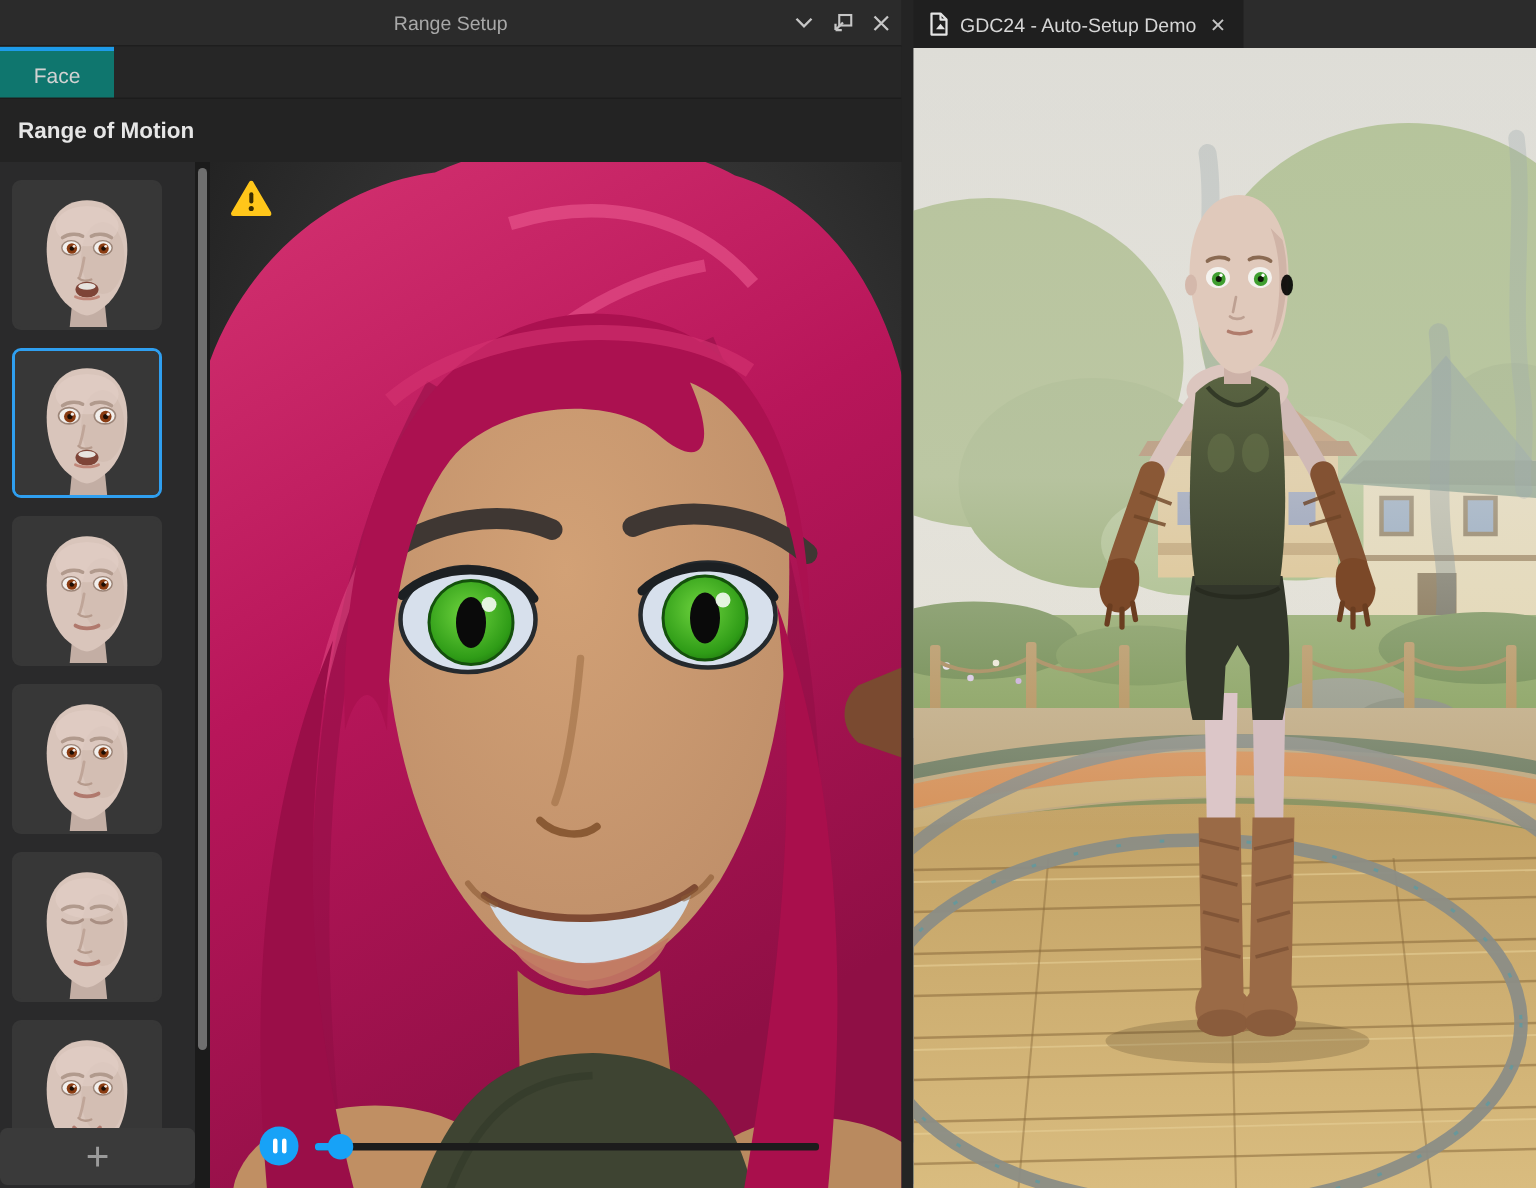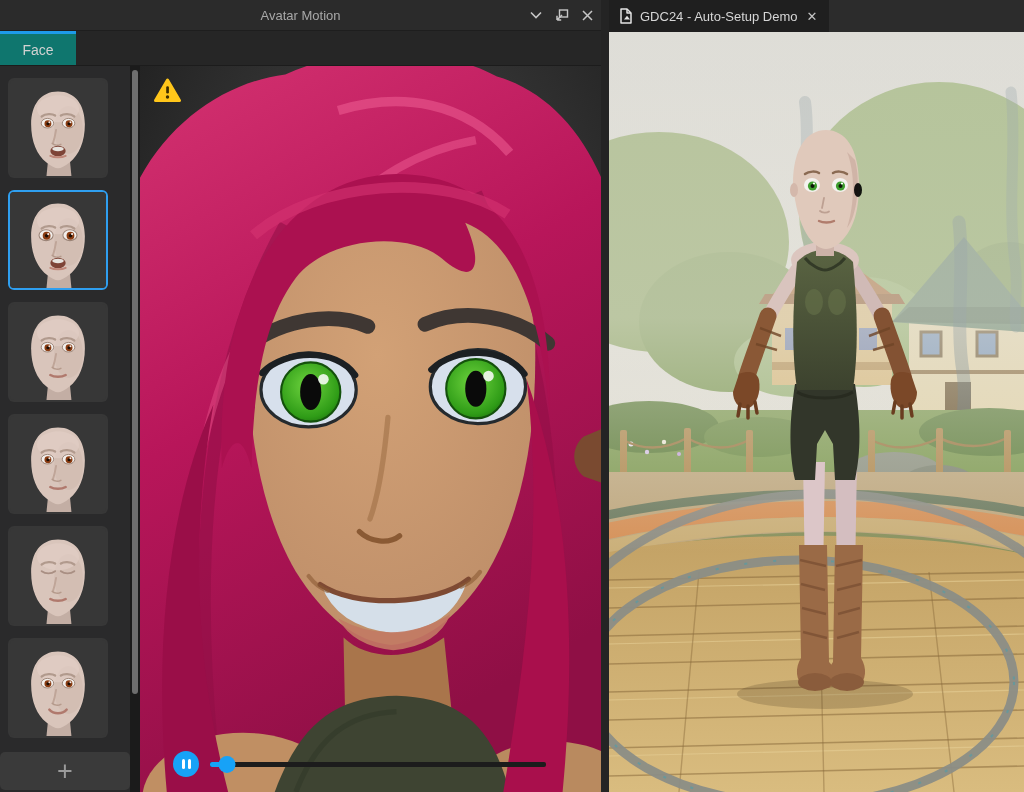--- a/index.html
+++ b/index.html
@@ -70,40 +70,41 @@
   .viewport svg.scene{position:absolute;inset:0;width:100%;height:100%;}
 </style>
 </head>
 <body>
 
 <div class="app">
 
   <div class="left-panel">
 
     <div class="titlebar">
-      <div class="title">Avatar Motion</div>
+      <div class="title">Range Setup</div>
       <div class="win-icons">
         <svg width="12" height="8" viewBox="0 0 12 8">
           <polyline points="1,1.5 6,6.5 11,1.5" fill="none" stroke="#c6c6c6" stroke-width="1.6"></polyline>
         </svg>
         <svg width="14" height="13" viewBox="0 0 14 13">
           <rect x="4.5" y="1" width="8" height="7" fill="none" stroke="#c6c6c6" stroke-width="1.4"></rect>
           <path d="M7,6 L2,11 M2,11 L2,6.8 M2,11 L6.2,11" stroke="#c6c6c6" stroke-width="1.5" fill="none"></path>
         </svg>
         <svg width="11" height="11" viewBox="0 0 11 11">
           <path d="M1,1 L10,10 M10,1 L1,10" stroke="#c6c6c6" stroke-width="1.5"></path>
         </svg>
       </div>
     </div>
 
     <div class="tabrow">
       <div class="tab-face">Face</div>
     </div>
 
     <div class="content">
+      <div class="section-title">Range of Motion</div>
 
       <div class="body">
         <div class="thumbcol">
           <div class="thumblist" id="thumblist">
               <div class="tile v-mouth-open">
     <svg viewBox="0 0 100 100">
       <rect x="0" y="0" width="100" height="100" fill="#373737"></rect>
       <path d="M40,80 L38,100 L64,100 L62,80 Z" fill="#c3aea4"></path>
       <path d="M50,12 C68,12 78,26 78,46 C78,64 72,78 62,86 C57,90 53,92 50,92 C47,92 43,90 38,86 C28,78 22,64 22,46 C22,26 32,12 50,12 Z" fill="#d9c5bb"></path>
       <ellipse cx="61" cy="52" rx="15" ry="25" fill="#c9b1a6" opacity="0.35"></ellipse>

